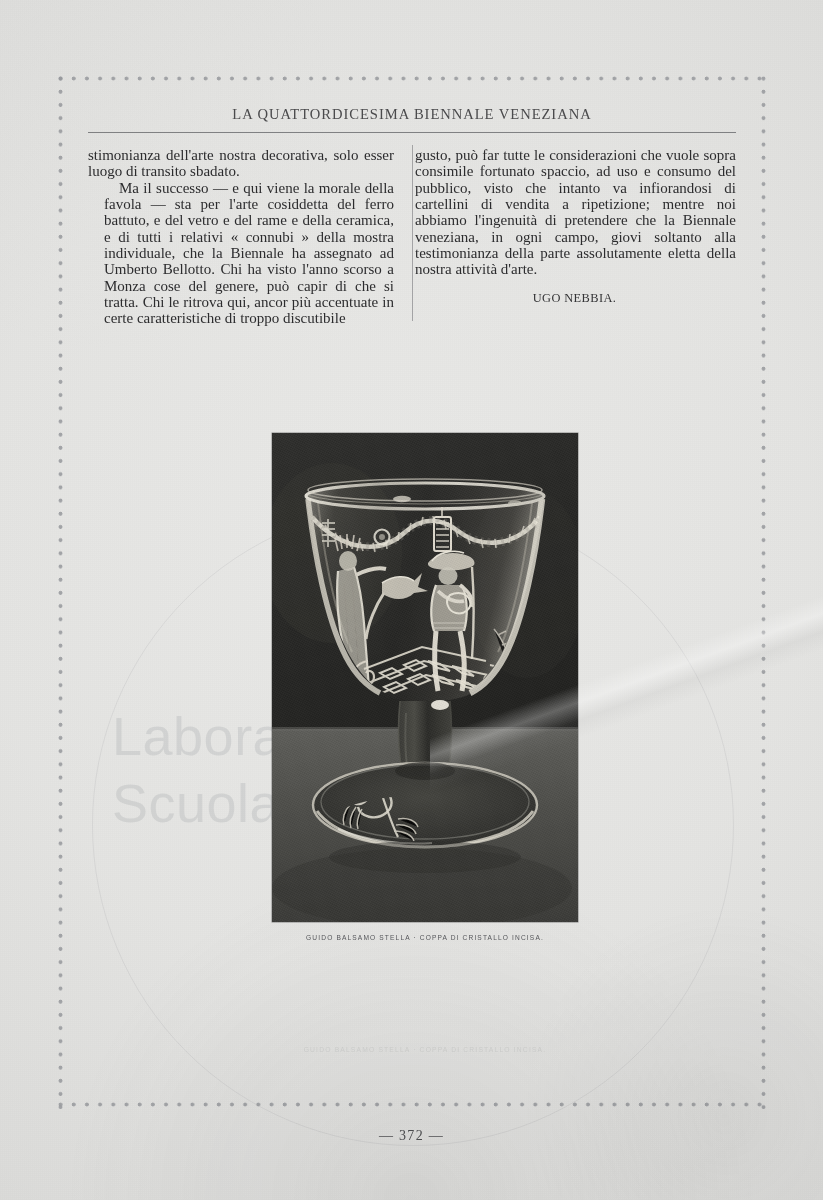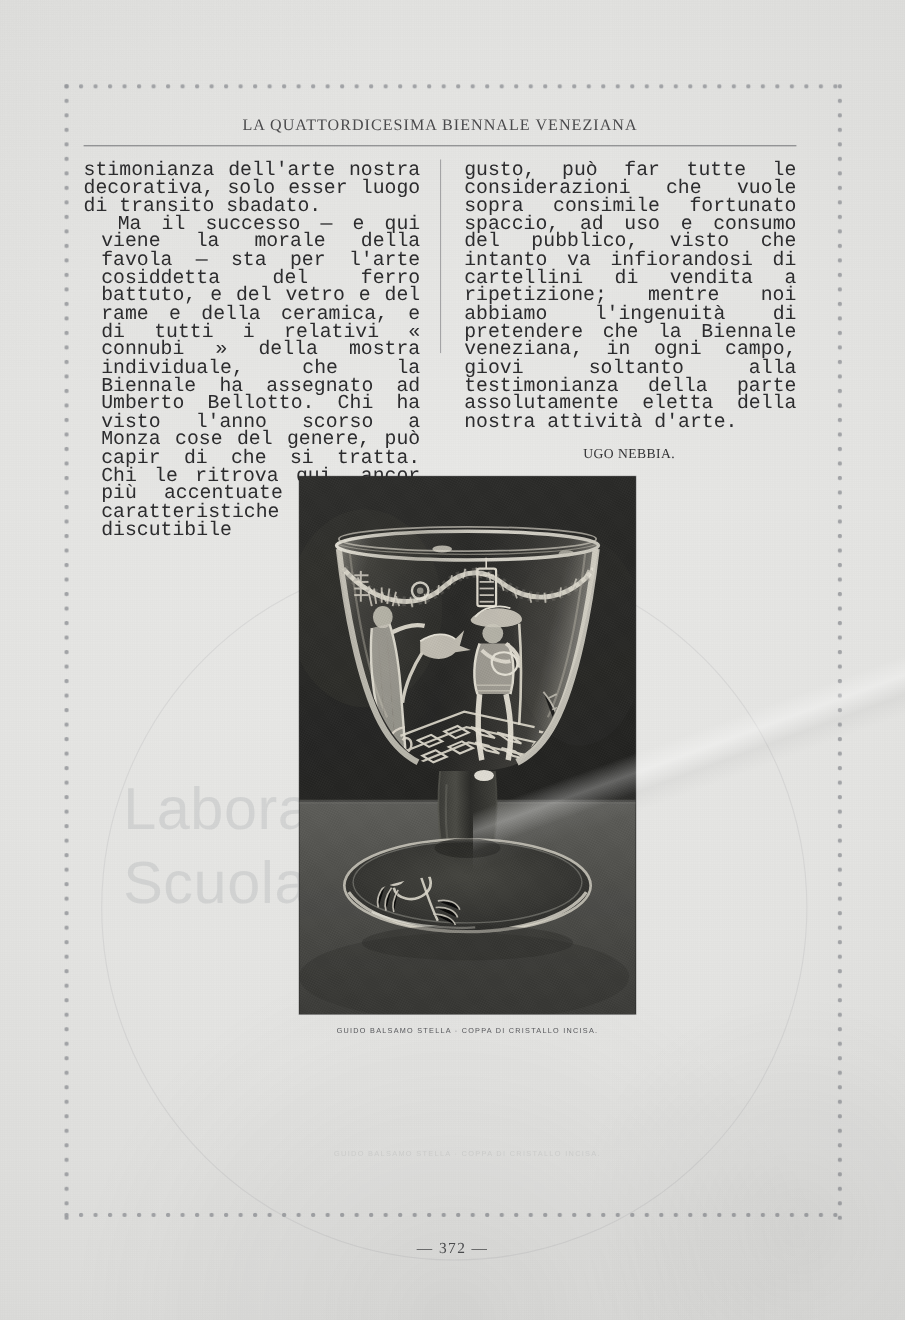--- a/index.html
+++ b/index.html
@@ -87,21 +87,21 @@
     background-image: radial-gradient(circle at 4.5px 4.5px, rgba(150,152,156,.85) 0 1.6px, rgba(0,0,0,0) 2.3px);
     background-size: 9px 13.2px;
     background-repeat: repeat-y;
   }
   .dot-col.left { left: 0; }
   .dot-col.right { right: 0; }
 
   
   .content {
     position: absolute;
-    left: 76px; top: 106px;
+    left: 88px; top: 106px;
     width: 648px;
   }
 
   .running-head {
     text-align: center;
     font-family: "Liberation Serif", serif;
     font-size: 14.6px;
     letter-spacing: .95px;
     color: #4a4a4c;
     font-variant: small-caps;
@@ -120,34 +120,34 @@
   .cols {
     position: relative;
     display: flex;
     gap: 0;
   }
   .col {
     width: 50%;
     box-sizing: border-box;
   }
   .col.left  { padding-right: 18px; }
-  .col.right { padding-left: 22px; }
+  .col.right { padding-left: 3px; }
   .col-rule {
     position: absolute;
     left: 50%;
     top: -2px;
     width: 0;
     height: 176px;
     border-left: 1px solid #8d8e90;
     opacity: .75;
   }
   .col p {
     margin: 0;
-    font-family: Liberation Mono, monospace;
-    font-size: 18px;
+    font-family: Liberation Serif, serif;
+    font-size: 15px;
     line-height: 16.35px;
     color: #2c2c2e;
     text-align: justify;
     text-justify: inter-word;
     hyphens: manual;
   }
   .col p.indent { text-indent: 15px; margin-left: 16px; }
 
   .signature {
     margin-top: 13px;

